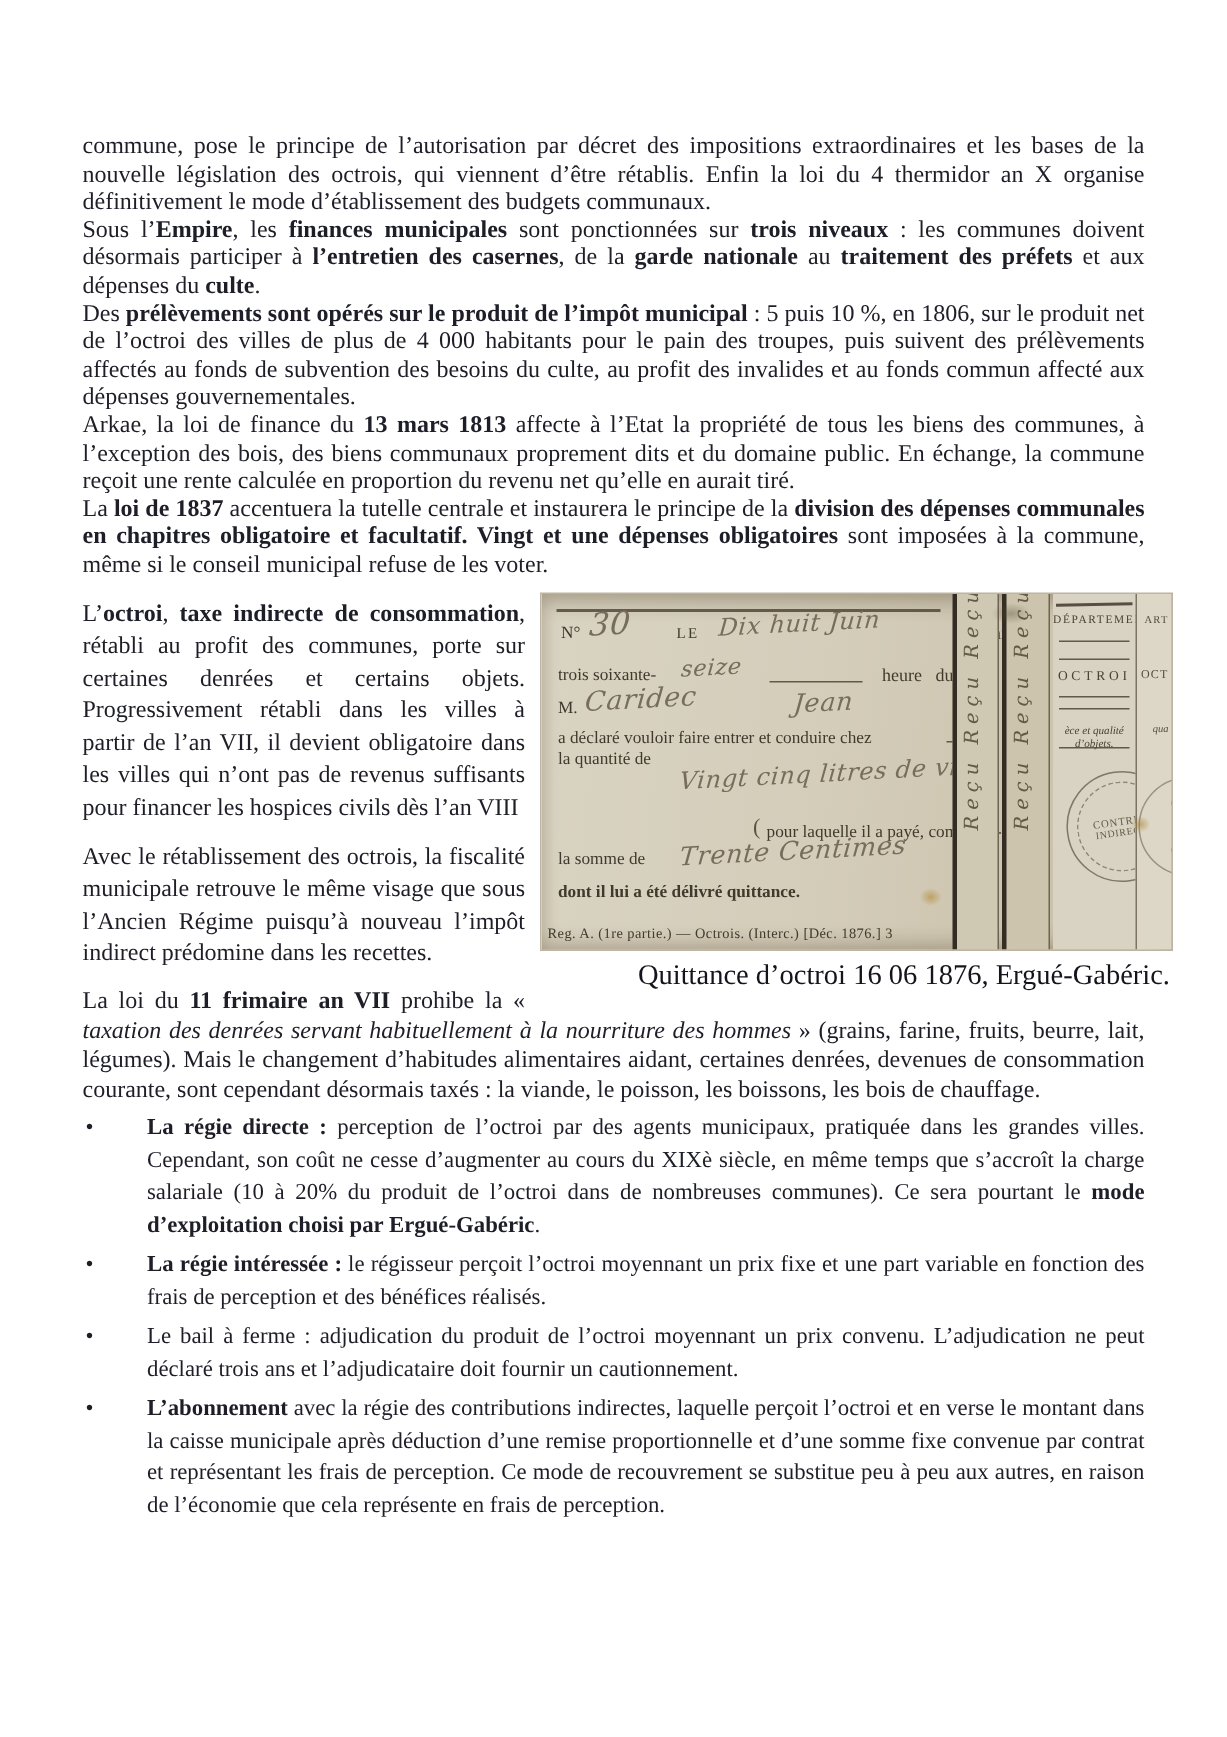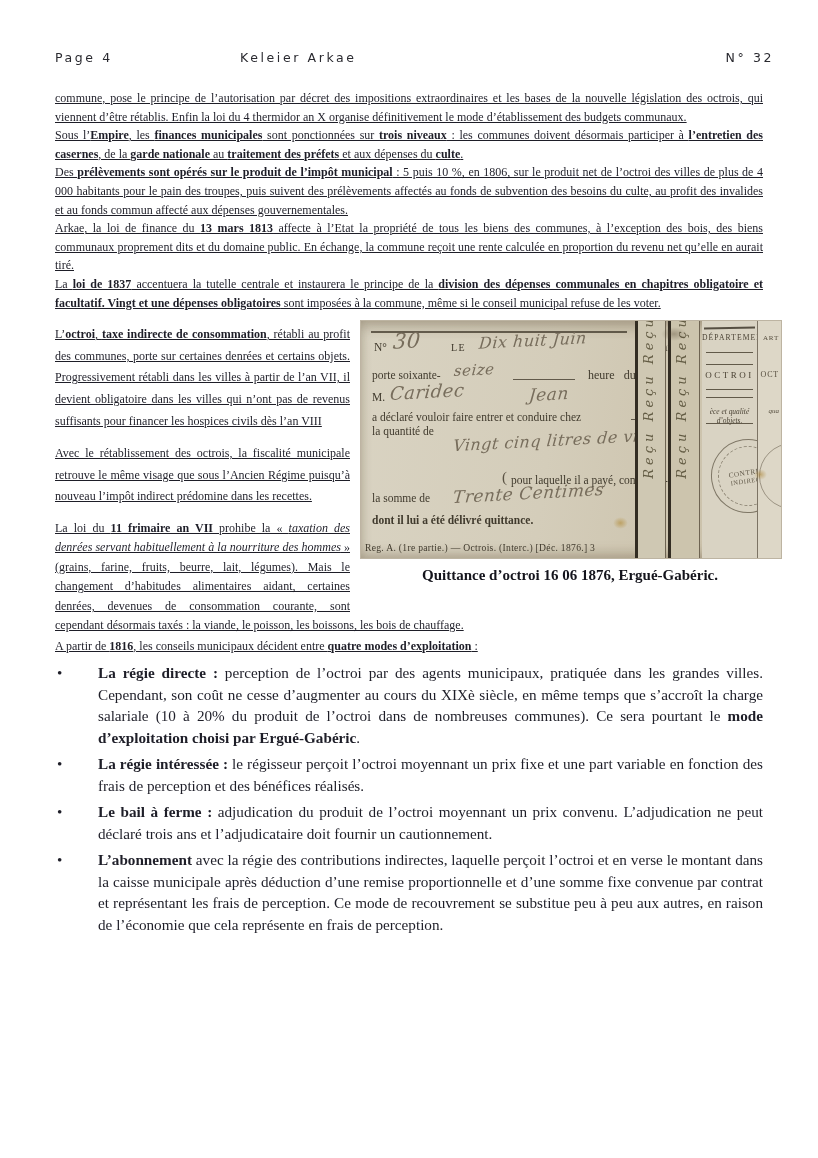--- a/index.html
+++ b/index.html
@@ -10,33 +10,33 @@
   
   .runhead {
     position:absolute; top:50px; left:0; right:0; height:18px;
     font-family:"DejaVu Sans", sans-serif; font-size:12.5px; letter-spacing:2.6px; color:#2a2a30;
   }
   .runhead .hl { position:absolute; left:55px; }
   .runhead .hc { position:absolute; left:240px; }
   .runhead .hr { position:absolute; right:44px; }
   
   .content { position:absolute; top:89px; left:55px; width:708px; }
-  .content p { margin:0; text-align:justify; font-size:12px; line-height:18.6px;text-decoration:underline; }
+  .content p { margin:0; text-align:justify; font-size:16px; line-height:18.6px; }
   .gap17 { margin-top:17px; }
   .section-heading {
     text-align:center; font-weight:bold; font-size:16.6px; letter-spacing:.3px;
     margin-top:13px; color:#14141c;
   }
   .octroi { margin-top:12px; font-size:15.1px; }
   .octroi p.ocol { line-height:21.6px; }
   .octroi p.oquote { line-height:19.5px; }
   .octroi .ogap { margin-top:11px; }
   
   .figure { float:right; width:420px; margin:-4px -17px 14px 10px; }
-  .figcaption { text-align:center; font-weight:bold; font-size:15px; line-height:19px; margin-top:7px; color:#14141c; }
+  .figcaption { text-align:right; font-weight:normal; font-size:19px; line-height:19px; margin-top:7px; color:#14141c; }
   .receipt {
     position:relative; width:420px; height:237px; overflow:hidden;
     background:linear-gradient(97deg,#d9d3c2 0%, #d4cdba 45%, #cdc4ae 78%, #c4b9a0 100%);
     box-shadow: inset -10px 0 16px rgba(92,76,50,.28), inset 0 7px 12px rgba(92,76,50,.20), inset 0 -5px 10px rgba(92,76,50,.14);
     border:1px solid #bdb4a2;
     font-family:"Liberation Serif", serif; color:#403a2d;
   }
   .receipt .abs { position:absolute; white-space:nowrap; }
   .rp { font-size:11.5px; }
   .hw {
@@ -83,25 +83,20 @@
   .modes-intro { margin-top:11px; line-height:21.6px !important; }
   .bullet { display:flex; margin-top:5px; }
   .bullet .dot { flex:none; width:41px; padding-left:2px; font-size:15.2px; line-height:21.5px; }
   .bullet .btext { flex:1; text-align:justify; font-size:15.2px; line-height:21.5px; }
 </style>
 </head>
 <body>
 
 <div class="page">
 
-  <div class="runhead">
-    <span class="hl">Page 4</span>
-    <span class="hc">Keleier Arkae</span>
-    <span class="hr">N° 32</span>
-  </div>
 
   <div class="content">
 
     <p><span>commune, pose le principe de l’autorisation par décret des impositions extraordinaires et les bases de la nouvelle législation des octrois, qui viennent d’être rétablis. Enfin la loi du 4 thermidor an X organise définitivement le mode d’établissement des budgets communaux.</span></p>
 
     <p class="gap17"><span>Sous l’</span><span style="font-weight: bold;">Empire</span><span>, les </span><span style="font-weight: bold;">finances municipales</span><span> sont ponctionnées sur </span><span style="font-weight: bold;">trois niveaux</span><span> : les communes doivent désormais participer à </span><span style="font-weight: bold;">l’entretien des casernes</span><span>, de la </span><span style="font-weight: bold;">garde nationale</span><span> au </span><span style="font-weight: bold;">traitement des préfets</span><span> et aux dépenses du </span><span style="font-weight: bold;">culte</span><span>.</span></p>
     <p><span>Des </span><span style="font-weight: bold;">prélèvements sont opérés sur le produit de l’impôt municipal</span><span> : 5 puis 10 %, en 1806, sur le produit net de l’octroi des villes de plus de 4 000 habitants pour le pain des troupes, puis suivent des prélèvements affectés au fonds de subvention des besoins du culte, au profit des invalides et au fonds commun affecté aux dépenses gouvernementales.</span></p>
     <p><span>Arkae, la loi de finance du </span><span style="font-weight: bold;">13 mars 1813</span><span> affecte à l’Etat la propriété de tous les biens des communes, à l’exception des bois, des biens communaux proprement dits et du domaine public. En échange, la commune reçoit une rente calculée en proportion du revenu net qu’elle en aurait tiré.</span></p>
 
     <p class="gap17"><span>La </span><span style="font-weight: bold;">loi de 1837</span><span> accentuera la tutelle centrale et instaurera le principe de la </span><span style="font-weight: bold;">division des dépenses communales en chapitres obligatoire et facultatif. Vingt et une dépenses obligatoires</span><span> sont imposées à la commune, même si le conseil municipal refuse de les voter.</span></p>
@@ -112,21 +107,21 @@
       <div class="figure">
         <div class="receipt">
           <div class="topline"></div>
 
           <span class="abs rp" style="left:13px; top:20px;">N°</span>
           <span class="abs hw" style="left:32px; top:8px; font-size:21px;">30</span>
           <span class="abs rp" style="left:90px; top:21px; font-size:10px; letter-spacing:1.5px;">LE</span>
           <span class="abs hw" style="left:118px; top:10px; font-size:16px;">Dix huit Juin</span>
           <span class="abs rp" style="left:297px; top:19px; font-size:12px;">mil huit</span>
 
-          <span class="abs rp" style="left:11px; top:48px;">porte soixante-</span>
+          <span class="abs rp" style="left:11px; top:48px;">trois soixante-</span>
           <span class="abs hw" style="left:93px; top:40px; font-size:15px;">seize</span>
           <div class="dashline" style="left:152px; top:58px; width:62px;"></div>
           <span class="abs rp" style="left:227px; top:47px; font-size:12px; word-spacing:6px;">heure  du</span>
 
           <span class="abs rp" style="left:11px; top:70px;">M.</span>
           <span class="abs hw" style="left:29px; top:60px; font-size:18px;">Caridec</span>
           <span class="abs hw" style="left:168px; top:63px; font-size:17px;">Jean</span>
 
           <span class="abs rp" style="left:11px; top:90px;">a déclaré vouloir faire entrer et conduire chez</span>
           <div class="dashline" style="left:270px; top:98px; width:20px;"></div>
@@ -178,33 +173,32 @@
           <div class="stain st3"></div>
         </div>
         <div class="figcaption">Quittance d’octroi 16 06 1876, Ergué-Gabéric.</div>
       </div>
 
       <p class="ocol"><span>L’</span><span style="font-weight: bold;">octroi</span><span>, </span><span style="font-weight: bold;">taxe indirecte de consommation</span><span>, rétabli au profit des communes, porte sur certaines denrées et certains objets. Progressivement rétabli dans les villes à partir de l’an VII, il devient obligatoire dans les villes qui n’ont pas de revenus suffisants pour financer les hospices civils dès l’an VIII</span></p>
       <p class="ocol ogap"><span>Avec le rétablissement des octrois, la fiscalité municipale retrouve le même visage que sous l’Ancien Régime puisqu’à nouveau l’impôt indirect prédomine dans les recettes.</span></p>
       <p class="oquote ogap"><span>La loi du </span><span style="font-weight: bold;">11 frimaire an VII</span><span> prohibe la « </span><span style="font-style: italic;">taxation des denrées servant habituellement à la nourriture des hommes</span><span> » (grains, farine, fruits, beurre, lait, légumes). Mais le changement d’habitudes alimentaires aidant, certaines denrées, devenues de consommation courante, sont cependant désormais taxés : la viande, le poisson, les boissons, les bois de chauffage.</span></p>
     </div>
 
-    <p class="modes-intro"><span>A partir de </span><span style="font-weight: bold;">1816</span><span>, les conseils municipaux décident entre </span><span style="font-weight: bold;">quatre modes d’exploitation</span><span> :</span></p>
 
     <div class="bullet">
       <span class="dot">•</span>
       <span class="btext"><span style="font-weight: bold;">La régie directe : </span><span>perception de l’octroi par des agents municipaux, pratiquée dans les grandes villes. Cependant, son coût ne cesse d’augmenter au cours du XIXè siècle, en même temps que s’accroît la charge salariale (10 à 20% du produit de l’octroi dans de nombreuses communes). Ce sera pourtant le </span><span style="font-weight: bold;">mode d’exploitation choisi par Ergué-Gabéric</span><span>.</span></span>
     </div>
     <div class="bullet">
       <span class="dot">•</span>
       <span class="btext"><span style="font-weight: bold;">La régie intéressée : </span><span>le régisseur perçoit l’octroi moyennant un prix fixe et une part variable en fonction des frais de perception et des bénéfices réalisés.</span></span>
     </div>
     <div class="bullet">
       <span class="dot">•</span>
-      <span class="btext"><span style="font-weight: bold;">Le bail à ferme : </span><span>adjudication du produit de l’octroi moyennant un prix convenu. L’adjudication ne peut déclaré trois ans et l’adjudicataire doit fournir un cautionnement.</span></span>
+      <span class="btext"><span style="font-weight: normal;">Le bail à ferme : </span><span>adjudication du produit de l’octroi moyennant un prix convenu. L’adjudication ne peut déclaré trois ans et l’adjudicataire doit fournir un cautionnement.</span></span>
     </div>
     <div class="bullet">
       <span class="dot">•</span>
       <span class="btext"><span style="font-weight: bold;">L’abonnement</span><span> avec la régie des contributions indirectes, laquelle perçoit l’octroi et en verse le montant dans la caisse municipale après déduction d’une remise proportionnelle et d’une somme fixe convenue par contrat et représentant les frais de perception. Ce mode de recouvrement se substitue peu à peu aux autres, en raison de l’économie que cela représente en frais de perception.</span></span>
     </div>
 
   </div>
 </div>
 
 </body></html>

